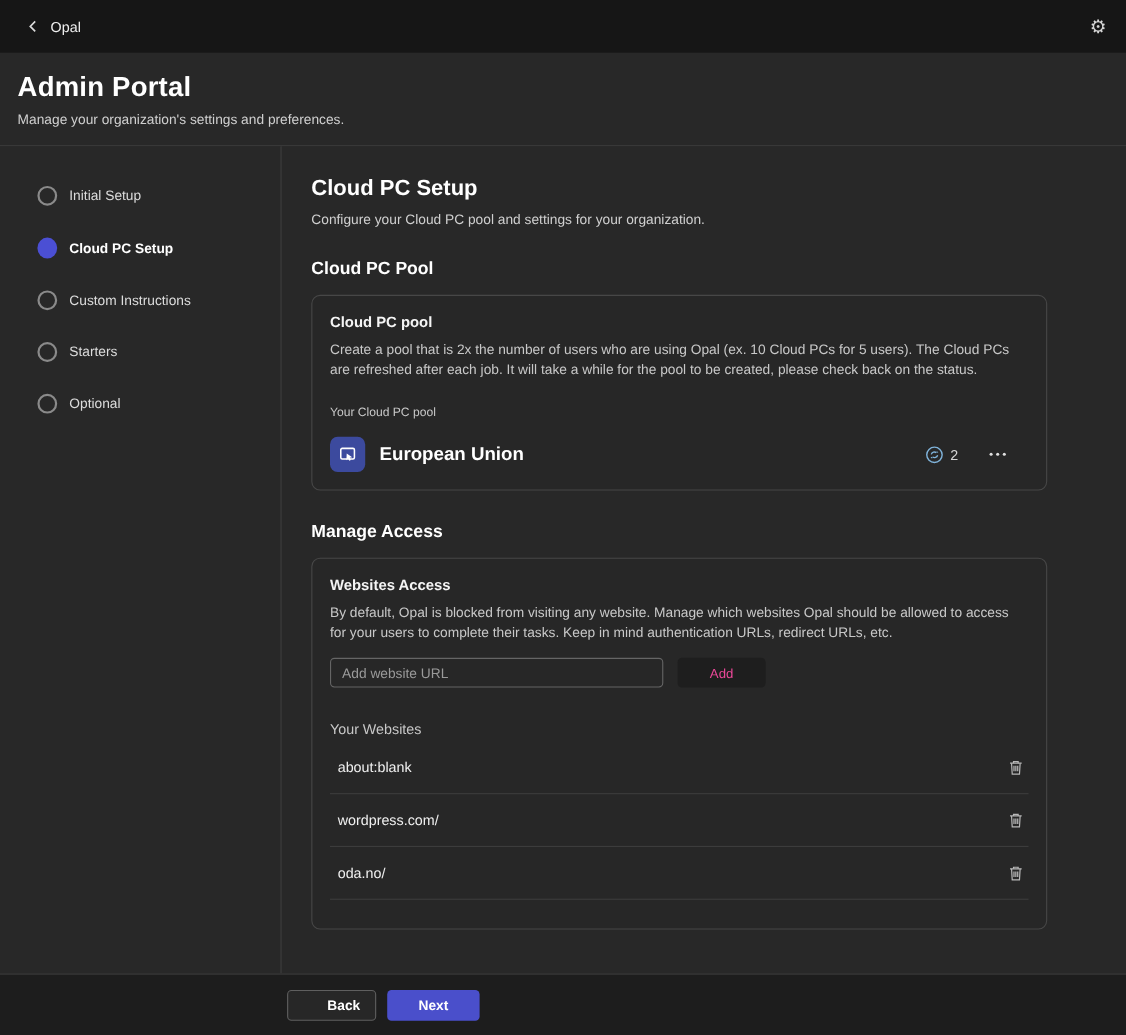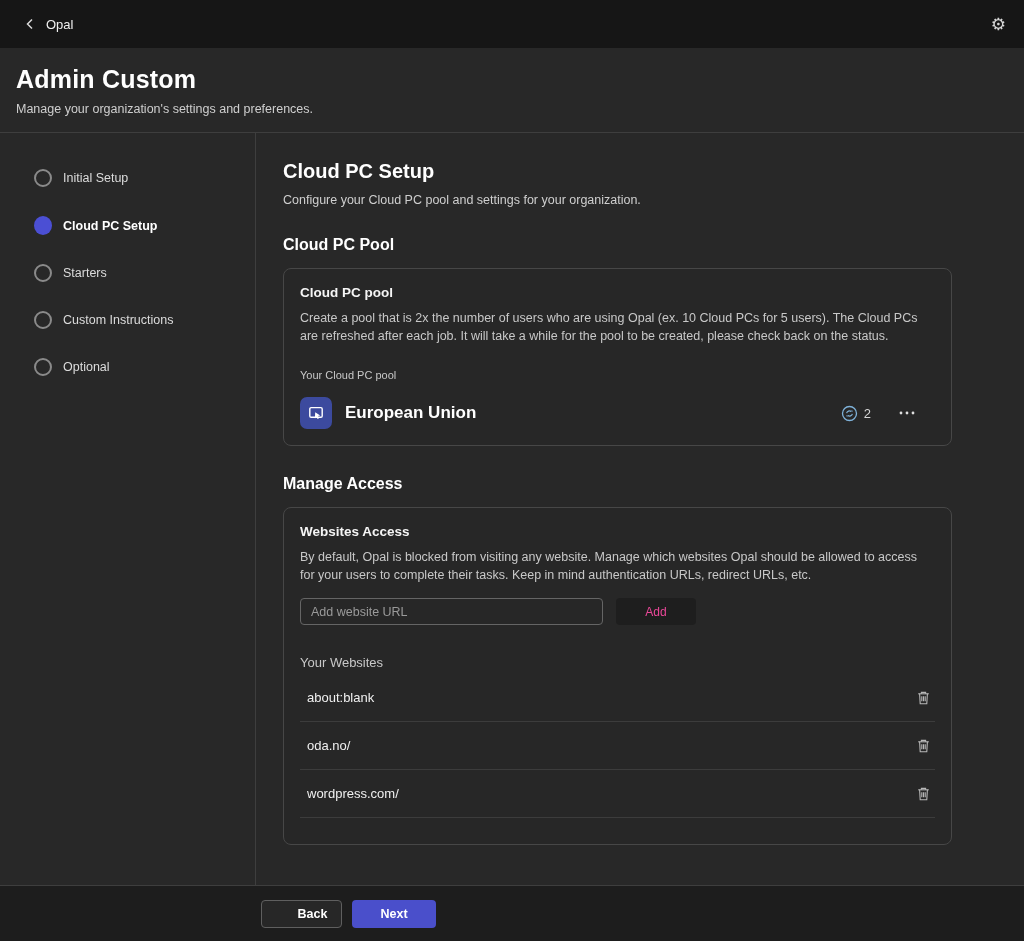--- a/index.html
+++ b/index.html
@@ -133,42 +133,42 @@
         <svg width="12" height="14" viewBox="0 0 12 14" fill="none" stroke="#d9d9d9" stroke-width="1.5">
             <polyline points="8,2.5 3.5,7 8,11.5"></polyline>
           </svg>
       </span>
       <span class="app-title">Opal</span>
     </div>
     <span class="gear-btn">⚙</span>
   </div>
 
   <div class="page-header">
-    <div class="page-title">Admin Custom</div>
+    <div class="page-title">Admin Portal</div>
     <div class="page-subtitle">Manage your organization's settings and preferences.</div>
   </div>
 
   <div class="body-row">
 
     <div class="sidebar">
       <div class="step">
         <span class="dot"></span>
         <span class="step-label">Initial Setup</span>
       </div>
       <div class="step active">
         <span class="dot"></span>
         <span class="step-label">Cloud PC Setup</span>
       </div>
       <div class="step">
         <span class="dot"></span>
+        <span class="step-label">Custom Instructions</span>
+      </div>
+      <div class="step">
+        <span class="dot"></span>
         <span class="step-label">Starters</span>
-      </div>
-      <div class="step">
-        <span class="dot"></span>
-        <span class="step-label">Custom Instructions</span>
       </div>
       <div class="step">
         <span class="dot"></span>
         <span class="step-label">Optional</span>
       </div>
     </div>
 
     <div class="content">
       <div class="content-title">Cloud PC Setup</div>
       <div class="content-sub">Configure your Cloud PC pool and settings for your organization.</div>
@@ -229,41 +229,41 @@
             <button class="trash-btn">
               <svg width="15" height="16" viewBox="0 0 15 16" fill="none" stroke="#b8b8b8" stroke-width="1.1">
                 <path d="M2.2 3.8h10.6"></path>
                   <path d="M5.4 3.8V2.4h4.2v1.4"></path>
                 <path d="M3.6 3.8l.6 10h6.6l.6-10"></path>
                 <path d="M5.8 6.2v5M7.5 6.2v5M9.2 6.2v5"></path>
               </svg>
             </button>
           </div>
           <div class="site-row">
+            <span class="site-url">wordpress.com/</span>
+            <button class="trash-btn">
+              <svg width="15" height="16" viewBox="0 0 15 16" fill="none" stroke="#b8b8b8" stroke-width="1.1">
+                <path d="M2.2 3.8h10.6"></path>
+                  <path d="M5.4 3.8V2.4h4.2v1.4"></path>
+                <path d="M3.6 3.8l.6 10h6.6l.6-10"></path>
+                <path d="M5.8 6.2v5M7.5 6.2v5M9.2 6.2v5"></path>
+              </svg>
+            </button>
+          </div>
+          <div class="site-row">
             <span class="site-url">oda.no/</span>
             <button class="trash-btn">
               <svg width="15" height="16" viewBox="0 0 15 16" fill="none" stroke="#b8b8b8" stroke-width="1.1">
                 <path d="M2.2 3.8h10.6"></path>
                   <path d="M5.4 3.8V2.4h4.2v1.4"></path>
                 <path d="M3.6 3.8l.6 10h6.6l.6-10"></path>
                 <path d="M5.8 6.2v5M7.5 6.2v5M9.2 6.2v5"></path>
               </svg>
             </button>
           </div>
-          <div class="site-row">
-            <span class="site-url">wordpress.com/</span>
-            <button class="trash-btn">
-              <svg width="15" height="16" viewBox="0 0 15 16" fill="none" stroke="#b8b8b8" stroke-width="1.1">
-                <path d="M2.2 3.8h10.6"></path>
-                  <path d="M5.4 3.8V2.4h4.2v1.4"></path>
-                <path d="M3.6 3.8l.6 10h6.6l.6-10"></path>
-                <path d="M5.8 6.2v5M7.5 6.2v5M9.2 6.2v5"></path>
-              </svg>
-            </button>
-          </div>
         </div>
       </div>
 
     </div>
   </div>
 
   <div class="footer">
     <button class="btn btn-back">Back</button>
     <button class="btn btn-next">Next</button>
   </div>

